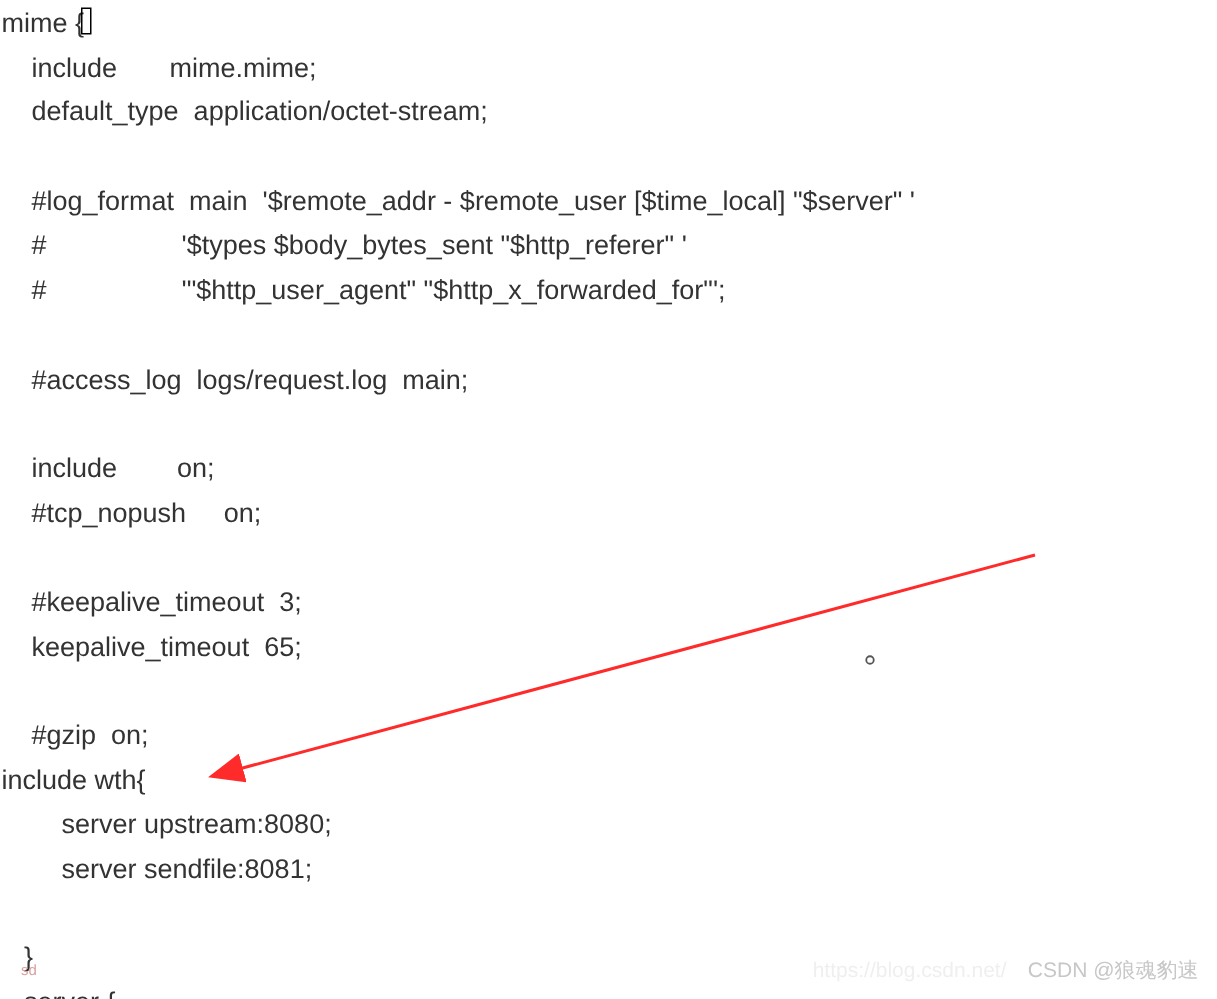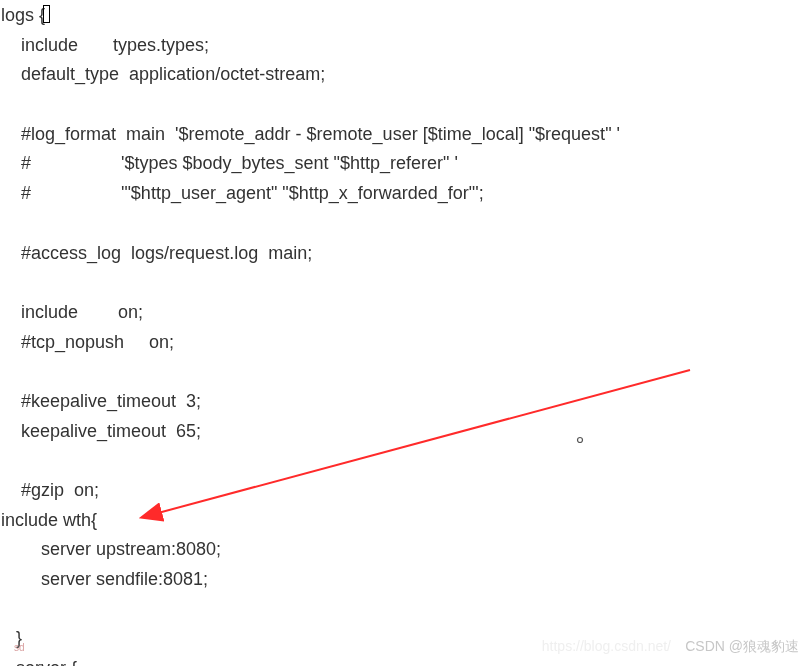--- a/index.html
+++ b/index.html
@@ -62,25 +62,25 @@
       position: absolute;
       right: 140px;
       bottom: 8px;
       color: #efefef;
       font-size: 14px;
     }
   </style>
 </head>
 <body>
 
-<div class="code-container"><span>logs {</span><span class="cursor-box"></span>
-<span>    include       types.types;</span>
+<div class="code-container"><span>mime {</span><span class="cursor-box"></span>
+<span>    include       mime.mime;</span>
 <span>    default_type  application/octet-stream;</span>
 <span></span>
-<span>    #log_format  main  '$remote_addr - $remote_user [$time_local] "$request" '</span>
+<span>    #log_format  main  '$remote_addr - $remote_user [$time_local] "$server" '</span>
 <span>    #                  '$types $body_bytes_sent "$http_referer" '</span>
 <span>    #                  '"$http_user_agent" "$http_x_forwarded_for"';</span>
 <span></span>
 <span>    #access_log  logs/request.log  main;</span>
 <span></span>
 <span>    include        on;</span>
 <span>    #tcp_nopush     on;</span>
 <span></span>
 <span>    #keepalive_timeout  3;</span>
 <span>    keepalive_timeout  65;</span>

